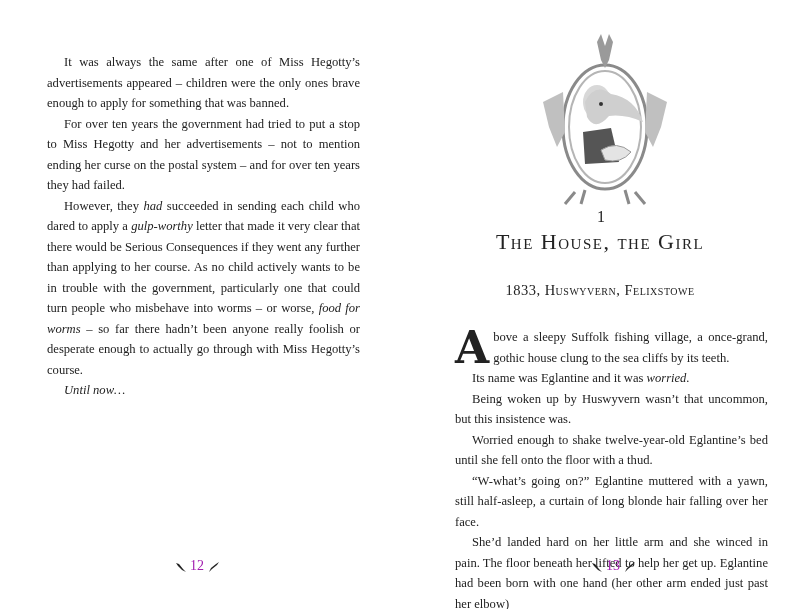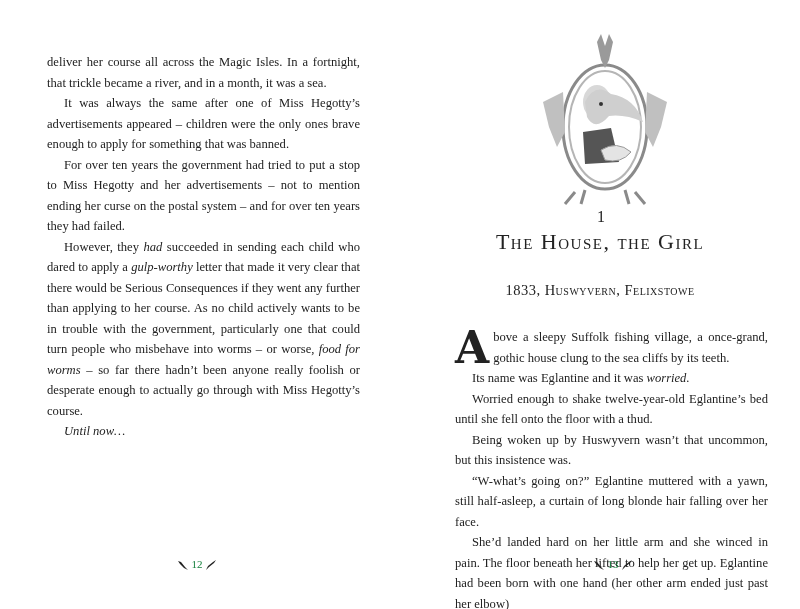--- a/index.html
+++ b/index.html
@@ -8,39 +8,38 @@
   .page { position:absolute; top:0; height:609px; }
   .left { left:0; width:400px; }
   .right { left:400px; width:400px; }
   .text { position:absolute; font-size:12.6px; line-height:20.5px; text-align:justify; }
   .left .text { left:47px; top:52px; width:313px; }
   .right .text { left:455px; top:327px; width:313px; }
   .right .text { left:55px; }
   p { margin:0; text-indent:17px; }
   p.noindent { text-indent:0; }
   em { font-style:italic; }
-  .folio { position:absolute; top:558px; width:100px; text-align:center; font-size:11px; color:#15803d; }
+  .folio { position:absolute; top:558px; width:100px; text-align:center; font-size:14px; color:#a21caf; }
   .left .folio { left:147px; }
   .right .folio { left:163px; }
   .feather { display:inline-block; width:12px; height:12px; vertical-align:middle; }
   .chapnum { position:absolute; top:208px; left:0; width:400px; text-align:center; text-indent:2px; font-size:16px; }
   .chaptitle { position:absolute; top:229px; left:0; width:400px; text-align:center;
                font-size:22px; line-height:26px; letter-spacing:1.5px; font-variant:small-caps; }
   .chapsub { position:absolute; top:282px; left:0; width:400px; text-align:center;
              font-size:14.5px; letter-spacing:0.5px; font-variant:small-caps; }
   .dropcap { float:left; font-size:44px; line-height:36px; margin:3px 4px 0 0; font-weight:bold;
              font-family:"DejaVu Serif",serif; }
   .illus { position:absolute; left:135px; top:32px; width:140px; height:175px; }
 </style>
 </head>
 <body>
 
 <div class="page left">
   <div class="text" id="left-text">
-      <p class="noindent"><span>deliver her course all across the Magic Isles. In a fortnight, that trickle became a river, and in a month, it was a sea.</span></p>
       <p><span>It was always the same after one of Miss Hegotty’s advertisements appeared – children were the only ones brave enough to apply for something that was banned.</span></p>
       <p><span>For over ten years the government had tried to put a stop to Miss Hegotty and her advertisements – not to mention ending her curse on the postal system – and for over ten years they had failed.</span></p>
       <p><span>However, they </span><em>had</em><span> succeeded in sending each child who dared to apply a </span><em>gulp-worthy</em><span> letter that made it very clear that there would be Serious Consequences if they went any further than applying to her course. As no child actively wants to be in trouble with the government, particularly one that could turn people who misbehave into worms – or worse, </span><em>food for worms</em><span> – so far there hadn’t been anyone really foolish or desperate enough to actually go through with Miss Hegotty’s course.</span></p>
       <p><em>Until now…</em></p>
     </div>
   <div class="folio">
     <svg class="feather" viewBox="0 0 12 12">
         <path d="M1 2 L4 3 L8 8 L11 11 L7 9 L3 5 Z" fill="#222"></path>
       </svg>
     <span>12</span>
@@ -67,22 +66,22 @@
     <path d="M66 118 Q82 108 96 120 Q86 132 70 128 Z" fill="#e4e4e4" stroke="#999"></path>
   </svg>
   <div class="chapnum">1</div>
   <div class="chaptitle">
     <div>The House, the Girl</div>
   </div>
   <div class="chapsub">1833, Huswyvern, Felixstowe</div>
   <div class="text" id="right-text">
     <p class="noindent"><span class="dropcap">A</span><span>bove a sleepy Suffolk fishing village, a once-grand, gothic house clung to the sea cliffs by its teeth.</span></p>
   <p><span>Its name was Eglantine and it was </span><em>worried.</em></p>
+      <p><span>Being woken up by Huswyvern wasn’t that uncommon, but this insistence was.</span></p>
       <p><span>Worried enough to shake twelve-year-old Eglantine’s bed until she fell onto the floor with a thud.</span></p>
-      <p><span>Being woken up by Huswyvern wasn’t that uncommon, but this insistence was.</span></p>
       <p><span>“W-what’s going on?” Eglantine muttered with a yawn, still half-asleep, a curtain of long blonde hair falling over her face.</span></p>
       <p><span>She’d landed hard on her little arm and she winced in pain. The floor beneath her lifted to help her get up. Eglantine had been born with one hand (her other arm ended just past her elbow)</span></p>
     </div>
   <div class="folio">
     <svg class="feather" viewBox="0 0 12 12">
         <path d="M1 2 L4 3 L8 8 L11 11 L7 9 L3 5 Z" fill="#222"></path>
       </svg>
     <span>13</span>
     <svg class="feather" viewBox="0 0 12 12">
         <path d="M11 1 L9 4 L4 8 L1 11 L3 7 L8 3 Z" fill="#222"></path>

